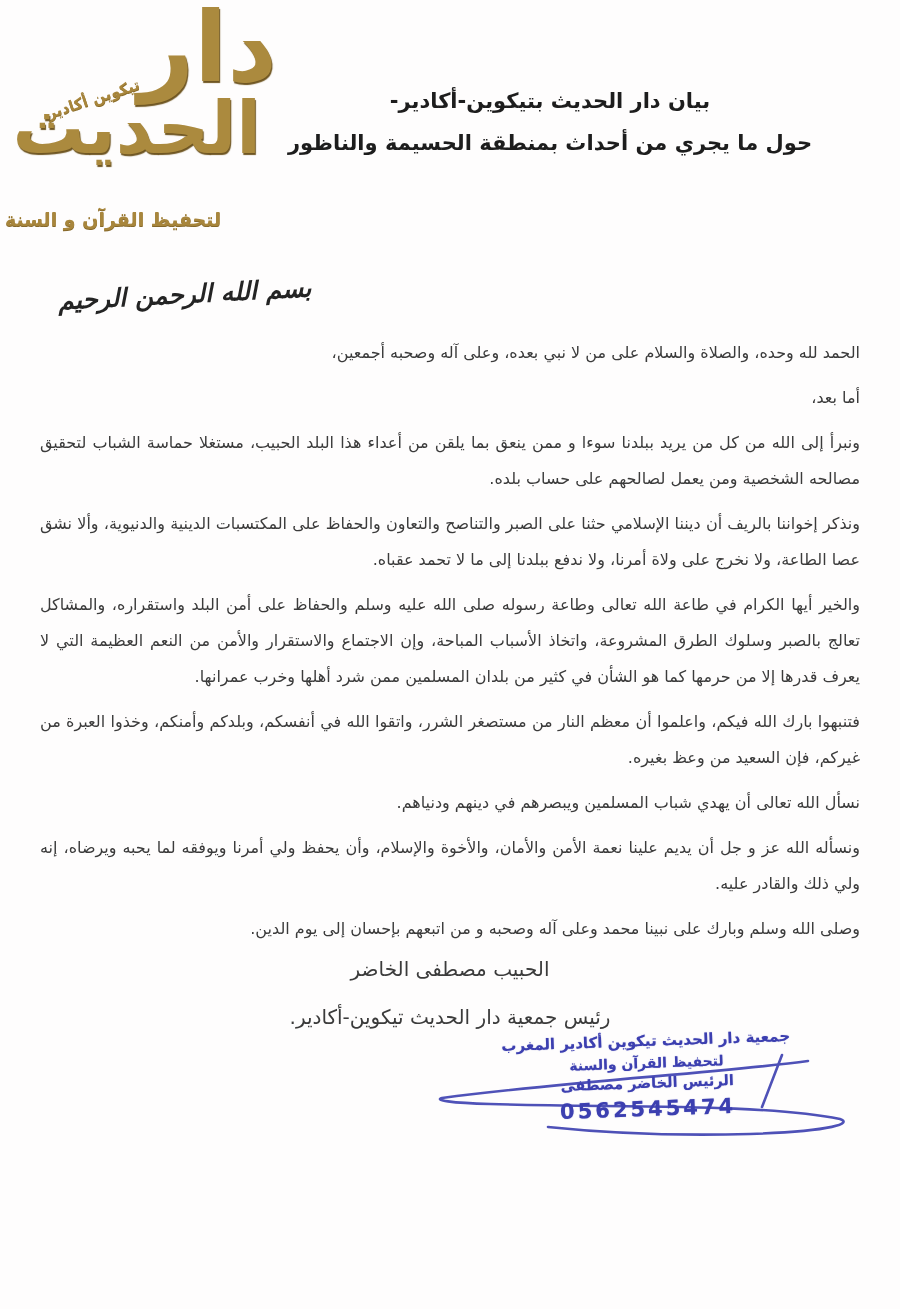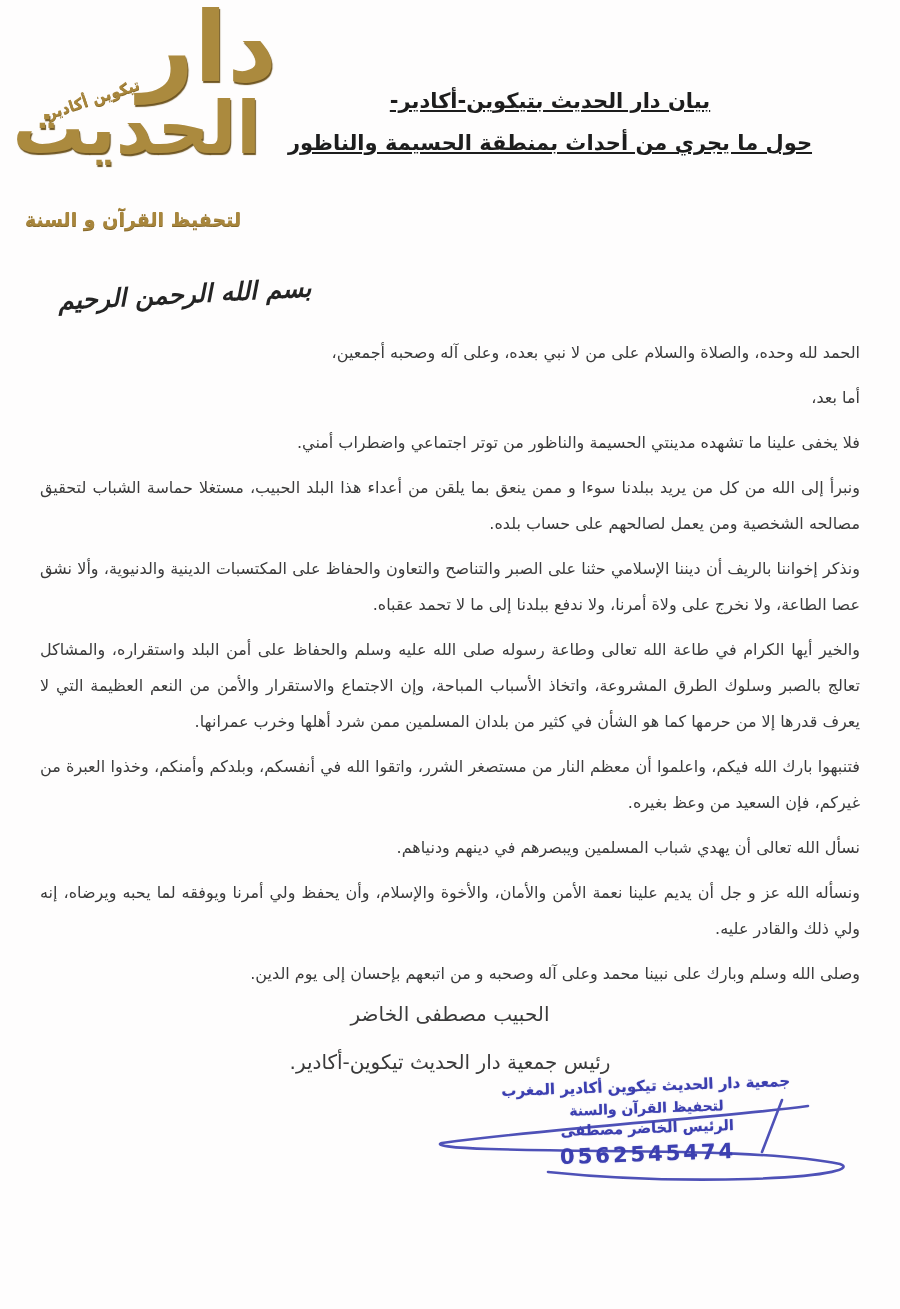--- a/index.html
+++ b/index.html
@@ -21,21 +21,20 @@
   
   .header{position:relative;height:252px;}
   .title-block{
     width:620px;
     padding-top:88px;
     text-align:center;
     font-weight:bold;
     font-size:21px;
     color:#1d1d1d;
     line-height:1.25;
-    text-decoration:underline;
   }
   .title-line2{margin-top:16px;}
   .logo{
     position:absolute;
     top:2px;left:-32px;
     width:275px;height:248px;
     direction:rtl;
   }
   .logo-small{
     position:absolute;top:88px;right:142px;
@@ -53,22 +52,22 @@
     line-height:1.4;
   }
   .logo-main2{
     position:absolute;top:76px;right:22px;
     font-size:72px;font-weight:bold;
     color:#ab8a3e;
     text-shadow:1px 2px 1px #6f5622;
     line-height:1.4;
   }
   .logo-sub{
-    position:absolute;top:206px;right:16px;
-    width:268px;text-align:center;
+    position:absolute;top:206px;right:10px;
+    width:268px;text-align:left;
     font-size:19px;font-weight:bold;
     color:#a8863c;
     text-shadow:0 1px 0 #86682a;
     white-space:nowrap;
   }
   
   .basmala{
     margin-top:28px;
     text-align:left;
     padding-left:18px;
@@ -144,21 +143,20 @@
   <div class="basmala">
     <span class="inner">بسم الله الرحمن الرحيم</span>
   </div>
 
   <div class="body-text">
 
       <p>الحمد لله وحده، والصلاة والسلام على من لا نبي بعده، وعلى آله وصحبه أجمعين،</p>
 
       <p>أما بعد،</p>
 
-      <p>فلا يخفى علينا ما تشهده مدينتي الحسيمة والناظور من توتر اجتماعي واضطراب أمني.</p>
 
 
       <p>ونبرأ إلى الله من كل من يريد ببلدنا سوءا و ممن ينعق بما يلقن من أعداء هذا البلد الحبيب، مستغلا حماسة الشباب لتحقيق مصالحه الشخصية ومن يعمل لصالحهم على حساب بلده.</p>
 
       <p>ونذكر إخواننا بالريف أن ديننا الإسلامي حثنا على الصبر والتناصح والتعاون والحفاظ على المكتسبات الدينية والدنيوية، وألا نشق عصا الطاعة، ولا نخرج على ولاة أمرنا، ولا ندفع ببلدنا إلى ما لا تحمد عقباه.</p>
 
       <p>والخير أيها الكرام في طاعة الله تعالى وطاعة رسوله صلى الله عليه وسلم والحفاظ على أمن البلد واستقراره، والمشاكل تعالج بالصبر وسلوك الطرق المشروعة، واتخاذ الأسباب المباحة، وإن الاجتماع والاستقرار والأمن من النعم العظيمة التي لا يعرف قدرها إلا من حرمها كما هو الشأن في كثير من بلدان المسلمين ممن شرد أهلها وخرب عمرانها.</p>
 
       <p>فتنبهوا بارك الله فيكم، واعلموا أن معظم النار من مستصغر الشرر، واتقوا الله في أنفسكم، وبلدكم وأمنكم، وخذوا العبرة من غيركم، فإن السعيد من وعظ بغيره.</p>
 

